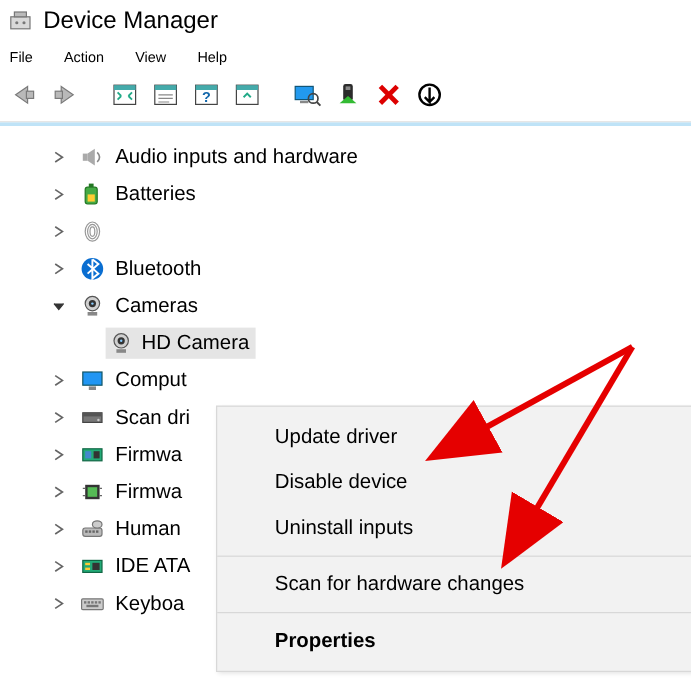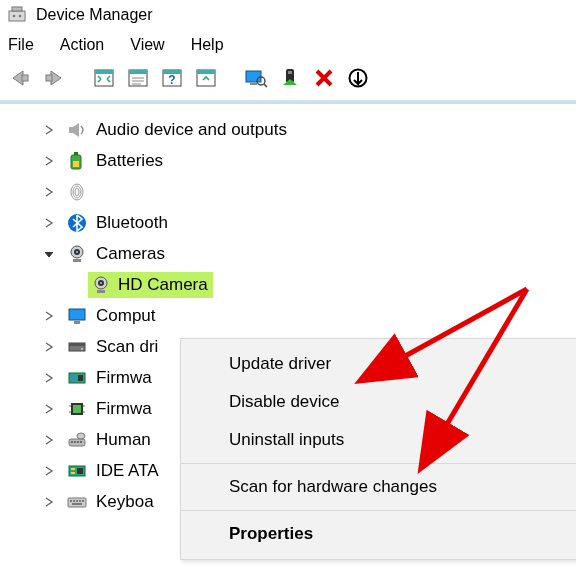--- a/index.html
+++ b/index.html
@@ -12,26 +12,26 @@
     width: 576px;
     overflow: hidden;
   }
   .titlebar {
     display: flex;
     align-items: center;
     gap: 10px;
     padding: 6px 10px 6px 8px;
   }
   .titlebar .ic { width: 18px; height: 18px; }
-  .titlebar .title { font-size: 16px; }
+  .titlebar .title { font-size: 20px; }
   .menubar {
     display: flex;
     gap: 26px;
     padding: 6px 8px 8px 8px;
-    font-size: 16px;
+    font-size: 12px;
   }
   .menubar span { cursor: default; }
   .toolbar {
     display: flex;
     align-items: center;
     gap: 6px;
     padding: 2px 6px 8px 6px;
     border-bottom: 1px solid #e0e0e0;
   }
   .toolbar .tbtn {
@@ -63,21 +63,21 @@
     margin-left: 10px;
     display: flex; align-items: center; justify-content: center;
     flex-shrink: 0;
   }
   .label {
     margin-left: 8px;
     font-size: 17px;
     white-space: nowrap;
   }
   .row.selected .hl {
-    background: #bef264;
+    background: #e5e5e5;
     padding: 2px 5px 2px 2px;
     margin-left: 6px;
     display: flex;
     align-items: center;
   }
   .row.selected .devicon { margin-left: 0; }
   .row.selected .label { margin-left: 6px; }
   .ctxmenu {
     position: absolute;
     left: 180px; top: 338px;
@@ -207,21 +207,21 @@
           <path d="M2 1 L8 5 L2 9" fill="none" stroke="#666" stroke-width="1.4"></path>
         </svg>
     </span>
     <span class="devicon">
       <svg width="20" height="20" viewBox="0 0 20 20">
           <rect x="2" y="7" width="4" height="6" fill="#aaa"></rect>
           <path d="M6 7 L12 3 L12 17 L6 13 Z" fill="#aaa"></path>
           <path d="M14 6 Q18 10 14 14" fill="none" stroke="#888" stroke-width="1.3"></path>
         </svg>
     </span>
-    <span class="label">Audio device and outputs</span>
+    <span class="label">Audio inputs and hardware</span>
   </div>
 
   <div class="row">
     <span class="expander">
       <svg width="10" height="10">
           <path d="M2 1 L8 5 L2 9" fill="none" stroke="#666" stroke-width="1.4"></path>
         </svg>
     </span>
     <span class="devicon">
       <svg width="20" height="20" viewBox="0 0 20 20">

